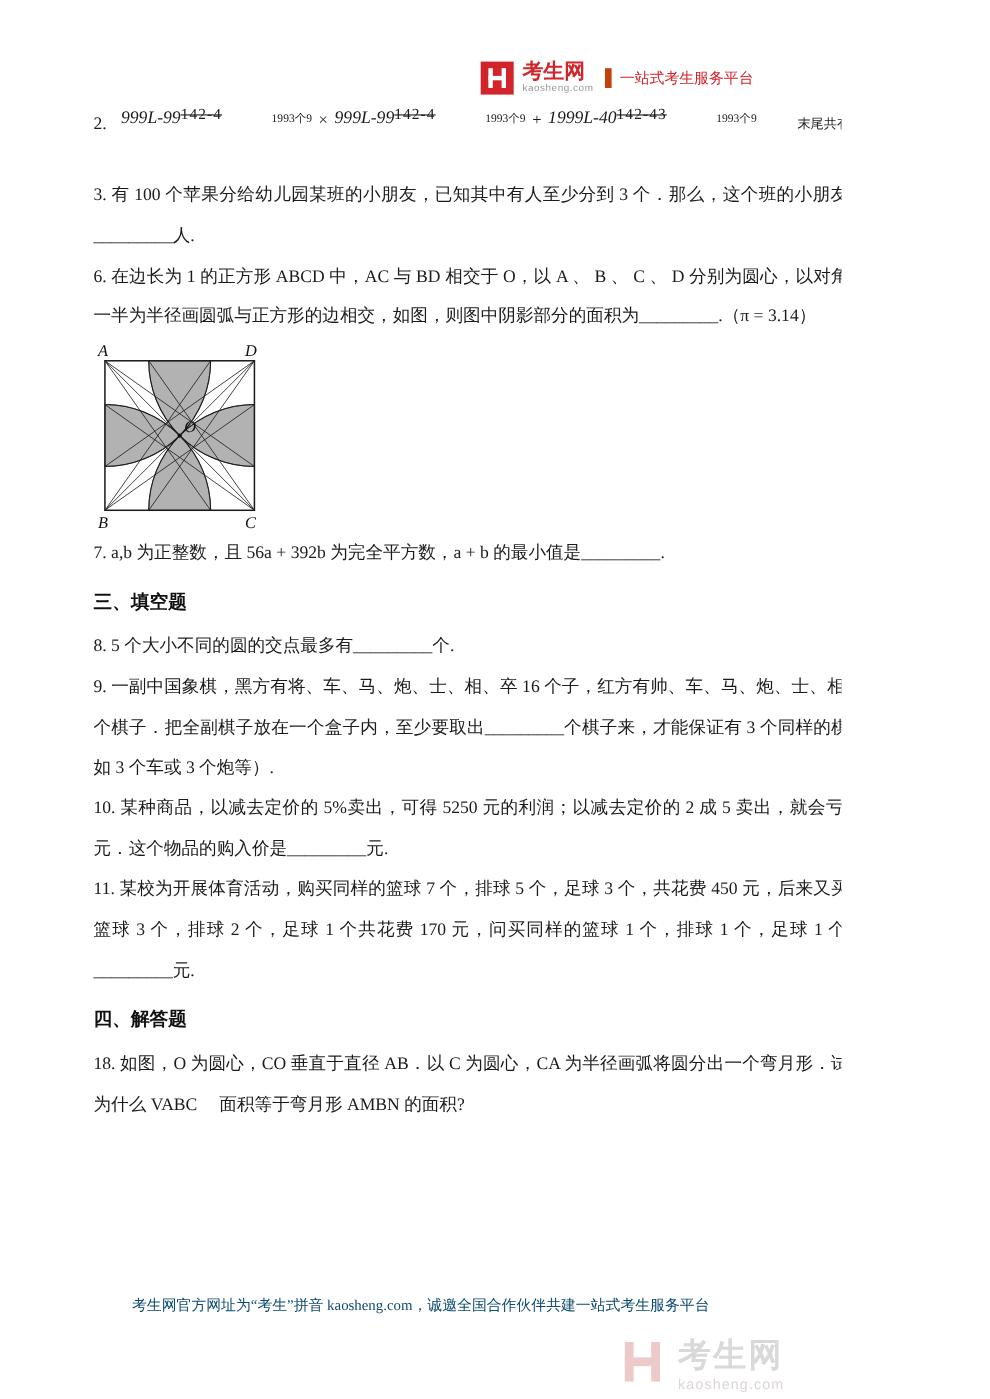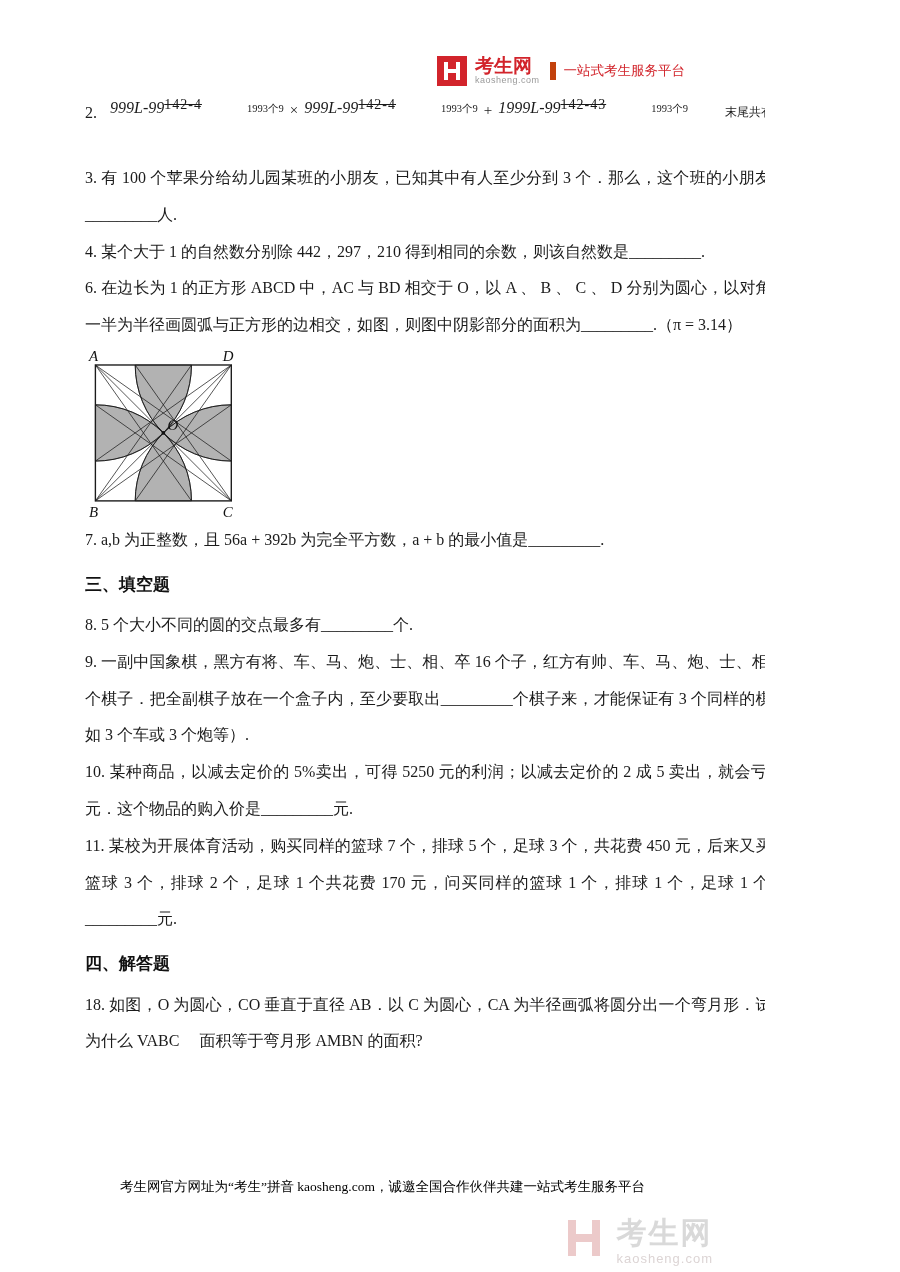--- a/index.html
+++ b/index.html
@@ -37,21 +37,21 @@
   
   figure.fig{margin:4px 0 2px 0;}
   .fig svg{display:block;}
   .fig .outline{fill:none;stroke:#1b1b1b;stroke-width:1.3;}
   .fig .inner{fill:none;stroke:#1b1b1b;stroke-width:0.7;}
   .fig .arc{fill:none;stroke:#1b1b1b;stroke-width:0.9;}
   .fig .petal{fill:#b2b2b2;stroke:#3a3a3a;stroke-width:0.6;}
   .fig text{font-family:"Liberation Serif","DejaVu Serif",serif;font-style:italic;font-size:14px;fill:#111;}
 
   
-  .footer{position:absolute;left:0;right:0;bottom:76px;text-align:center;font-size:13.5px;color:#000000;}
+  .footer{position:absolute;left:0;right:0;bottom:76px;text-align:center;font-size:13.5px;color:#0c4a6e;}
   .wm{position:absolute;right:52px;bottom:6px;display:flex;align-items:flex-start;gap:8px;}
   .wicon{width:48px;height:48px;position:relative;flex:0 0 auto;}
   .wicon .bar-v1,.wicon .bar-v2{position:absolute;top:6px;bottom:6px;width:8px;background:#eccaca;}
   .wicon .bar-v1{left:8px;} .wicon .bar-v2{right:8px;}
   .wicon .bar-h{position:absolute;left:8px;right:8px;top:20px;height:8px;background:#eccaca;}
   .wtxt{display:flex;flex-direction:column;line-height:1.1;padding-top:2px;}
   .wname{font-size:30px;color:#d9d9d9;font-family:"Liberation Sans",sans-serif;font-weight:bold;letter-spacing:2px;}
   .wdom{font-size:13px;color:#dcd4d4;font-family:"Liberation Sans",sans-serif;letter-spacing:1px;margin-top:3px;}
 </style>
 </head>
@@ -82,29 +82,28 @@
         <span class="mbrace">1993个9</span>
       </span>
       <span class="mop">×</span>
       <span class="mgroup">
         <span class="mtop">999L-99</span>
         <span class="mmid">142-4</span>
         <span class="mbrace">1993个9</span>
       </span>
       <span class="mop">+</span>
       <span class="mgroup">
-        <span class="mtop">1999L-99</span>
+        <span class="mtop">1999L-40</span>
         <span class="mmid">142-43</span>
         <span class="mbrace">1993个9</span>
       </span>
       <span class="qtail">末尾共有零的个数是_________.</span>
     </div>
 
     <p class="q">3. 有 100 个苹果分给幼儿园某班的小朋友，已知其中有人至少分到 3 个．那么，这个班的小朋友最多有_________人.</p>
-    <p class="q">4. 某个大于 1 的自然数分别除 442，297，210 得到相同的余数，则该自然数是_________.</p>
     <p class="q">6. 在边长为 1 的正方形 ABCD 中，AC 与 BD 相交于 O，以 A 、 B 、 C 、 D 分别为圆心，以对角线长的一半为半径画圆弧与正方形的边相交，如图，则图中阴影部分的面积为_________.（π = 3.14）</p>
 
     <figure class="fig">
       <svg viewBox="0 0 145 162" width="162" height="172">
 
         <path class="petal" d="M43.5,16 L96.5,16 A90.5,90.5 0 0 1 70,80 A90.5,90.5 0 0 1 43.5,16 Z"></path>
         <path class="petal" d="M6,106.5 L6,53.5 A90.5,90.5 0 0 1 70,80 A90.5,90.5 0 0 1 6,106.5 Z"></path>
         <path class="petal" d="M134,106.5 L134,53.5 A90.5,90.5 0 0 0 70,80 A90.5,90.5 0 0 0 134,106.5 Z"></path>
         <path class="petal" d="M43.5,144 L96.5,144 A90.5,90.5 0 0 0 70,80 A90.5,90.5 0 0 0 43.5,144 Z"></path>
 

